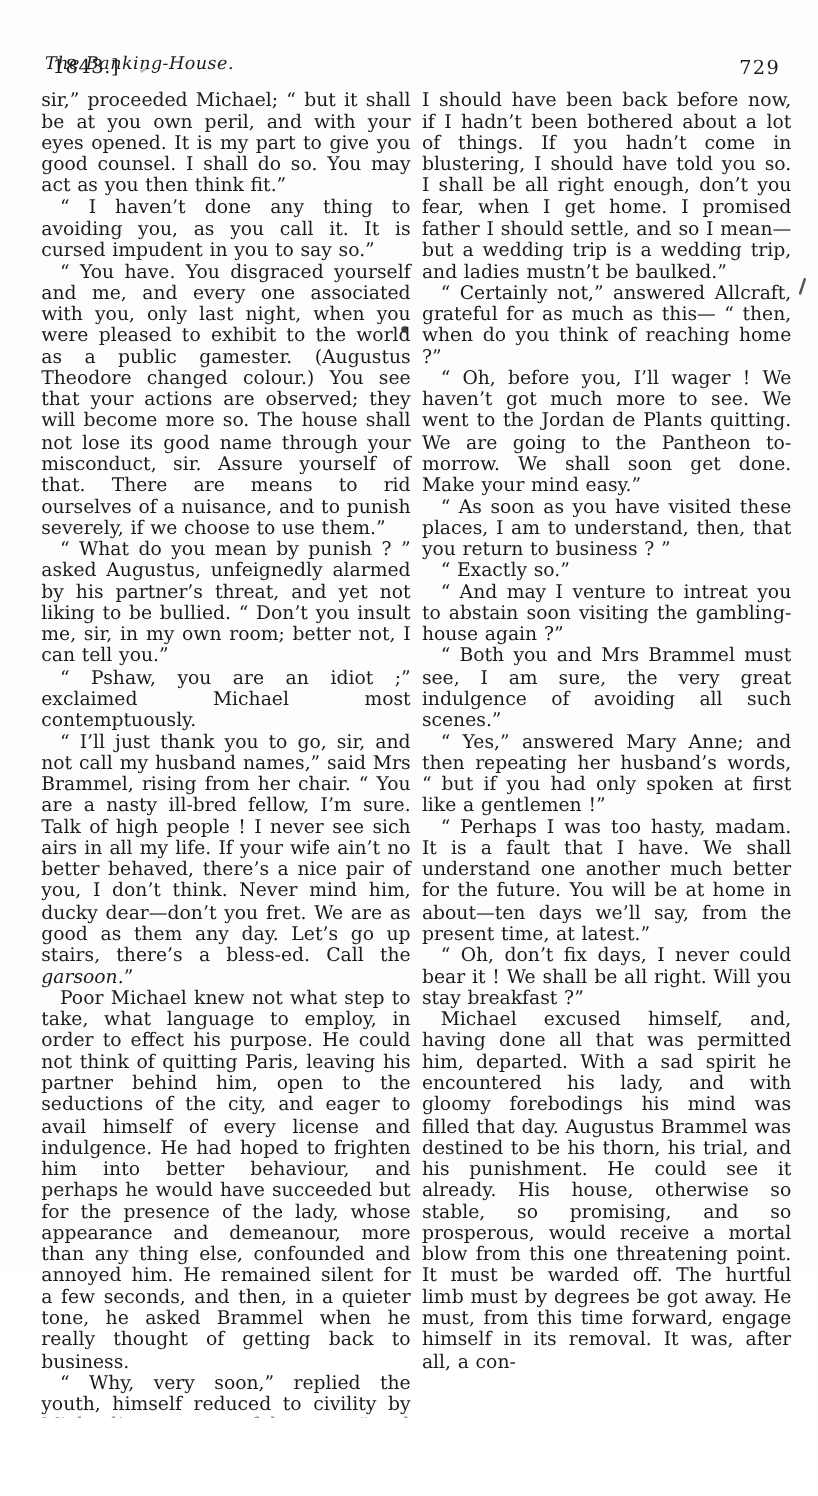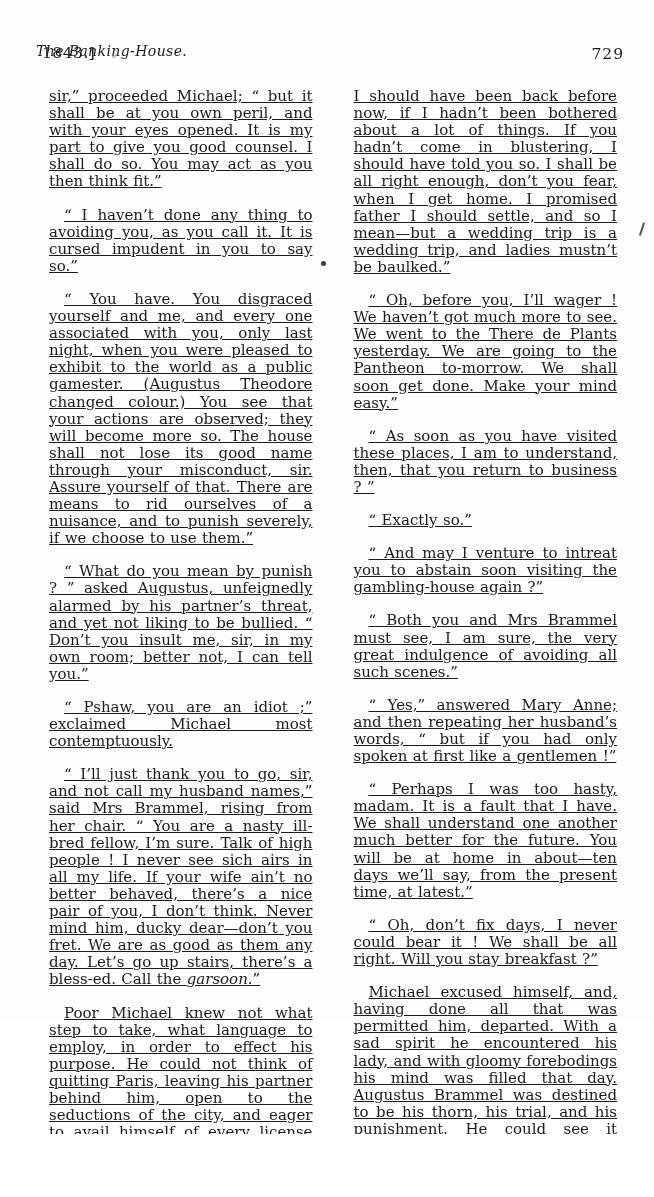--- a/index.html
+++ b/index.html
@@ -45,23 +45,22 @@
     overflow: hidden;
   }
   .col {
     width: 297px;
     text-align: justify;
     font-size: 15px;
     line-height: 17.1px;
     word-spacing: 0.6px;
   }
   .col p {
-    margin: 16px;
+    margin: 0;
     text-indent: 15px;
-    text-decoration: underline;
   }
   .col p.noindent { text-indent: 0; }
   
   .artifact { position: absolute; background: #2a2a2a; }
   .artifact.stroke {
     left: 641px; top: 222px; width: 1.5px; height: 14px;
     transform: rotate(18deg); border-radius: 1px; opacity: 0.8;
   }
   .artifact.dot {
     left: 321px; top: 261px; width: 5px; height: 5px;
@@ -89,21 +88,22 @@
         <p>“ I haven’t done any thing to avoiding you, as you call it.  It is cursed impudent in you to say so.”</p>
         <p>“ You have.  You disgraced yourself and me, and every one associated with you, only last night, when you were pleased to exhibit to the world as a public gamester.  (Augustus Theodore changed colour.)  You see that your actions are observed; they will become more so.  The house shall not lose its good name through your misconduct, sir.  Assure yourself of that.  There are means to rid ourselves of a nuisance, and to punish severely, if we choose to use them.”</p>
         <p>“ What do you mean by punish ? ” asked Augustus, unfeignedly alarmed by his partner’s threat, and yet not liking to be bullied.  “ Don’t you insult me, sir, in my own room; better not, I can tell you.”</p>
         <p>“ Pshaw, you are an idiot ;” exclaimed Michael most contemptuously.</p>
         <p>“ I’ll just thank you to go, sir, and not call my husband names,” said Mrs Brammel, rising from her chair. “ You are a nasty ill-bred fellow, I’m sure.  Talk of high people !  I never see sich airs in all my life.  If your wife ain’t no better behaved, there’s a nice pair of you, I don’t think. Never mind him, ducky dear—don’t you fret.  We are as good as them any day.  Let’s go up stairs, there’s a bless-ed.  Call the <i>garsoon</i>.”</p>
         <p>Poor Michael knew not what step to take, what language to employ, in order to effect his purpose.  He could not think of quitting Paris, leaving his partner behind him, open to the seductions of the city, and eager to avail himself of every license and indulgence.  He had hoped to frighten him into better behaviour, and perhaps he would have succeeded but for the presence of the lady, whose appearance and demeanour, more than any thing else, confounded and annoyed him.  He remained silent for a few seconds, and then, in a quieter tone, he asked Brammel when he really thought of getting back to business.</p>
         <p>“ Why, very soon,” replied the youth, himself reduced to civility by Michael’s more peaceful aspect; “ and</p>
       </div>
     <div class="col">
         <p class="noindent">I should have been back before now, if I hadn’t been bothered about a lot of things.  If you hadn’t come in blustering, I should have told you so. I shall be all right enough, don’t you fear, when I get home.  I promised father I should settle, and so I mean—but a wedding trip is a wedding trip, and ladies mustn’t be baulked.”</p>
-        <p>“ Oh, before you, I’ll wager !  We haven’t got much more to see.  We went to the There de Plants yesterday.  We are going to the Pantheon to-morrow.  We shall soon get done. Make your mind easy.”</p>
+        <p>“ Certainly not,” answered Allcraft, grateful for as much as this— “ then, when do you think of reaching home ?”</p>
+        <p>“ Oh, before you, I’ll wager !  We haven’t got much more to see.  We went to the Jordan de Plants quitting.  We are going to the Pantheon to-morrow.  We shall soon get done. Make your mind easy.”</p>
         <p>“ As soon as you have visited these places, I am to understand, then, that you return to business ? ”</p>
         <p>“ Exactly so.”</p>
         <p>“ And may I venture to intreat you to abstain soon visiting the gambling-house again ?”</p>
         <p>“ Both you and Mrs Brammel must see, I am sure, the very great indulgence of avoiding all such scenes.”</p>
         <p>“ Yes,” answered Mary Anne; and then repeating her husband’s words, “ but if you had only spoken at first like a gentlemen !”</p>
         <p>“ Perhaps I was too hasty, madam. It is a fault that I have.  We shall understand one another much better for the future.  You will be at home in about—ten days we’ll say, from the present time, at latest.”</p>
         <p>“ Oh, don’t fix days, I never could bear it !  We shall be all right.  Will you stay breakfast ?”</p>
         <p>Michael excused himself, and, having done all that was permitted him, departed.  With a sad spirit he encountered his lady, and with gloomy forebodings his mind was filled that day.  Augustus Brammel was destined to be his thorn, his trial, and his punishment.  He could see it already. His house, otherwise so stable, so promising, and so prosperous, would receive a mortal blow from this one threatening point.  It must be warded off.  The hurtful limb must by degrees be got away.  He must, from this time forward, engage himself in its removal.  It was, after all, a con-</p>
       </div>
   </div>

